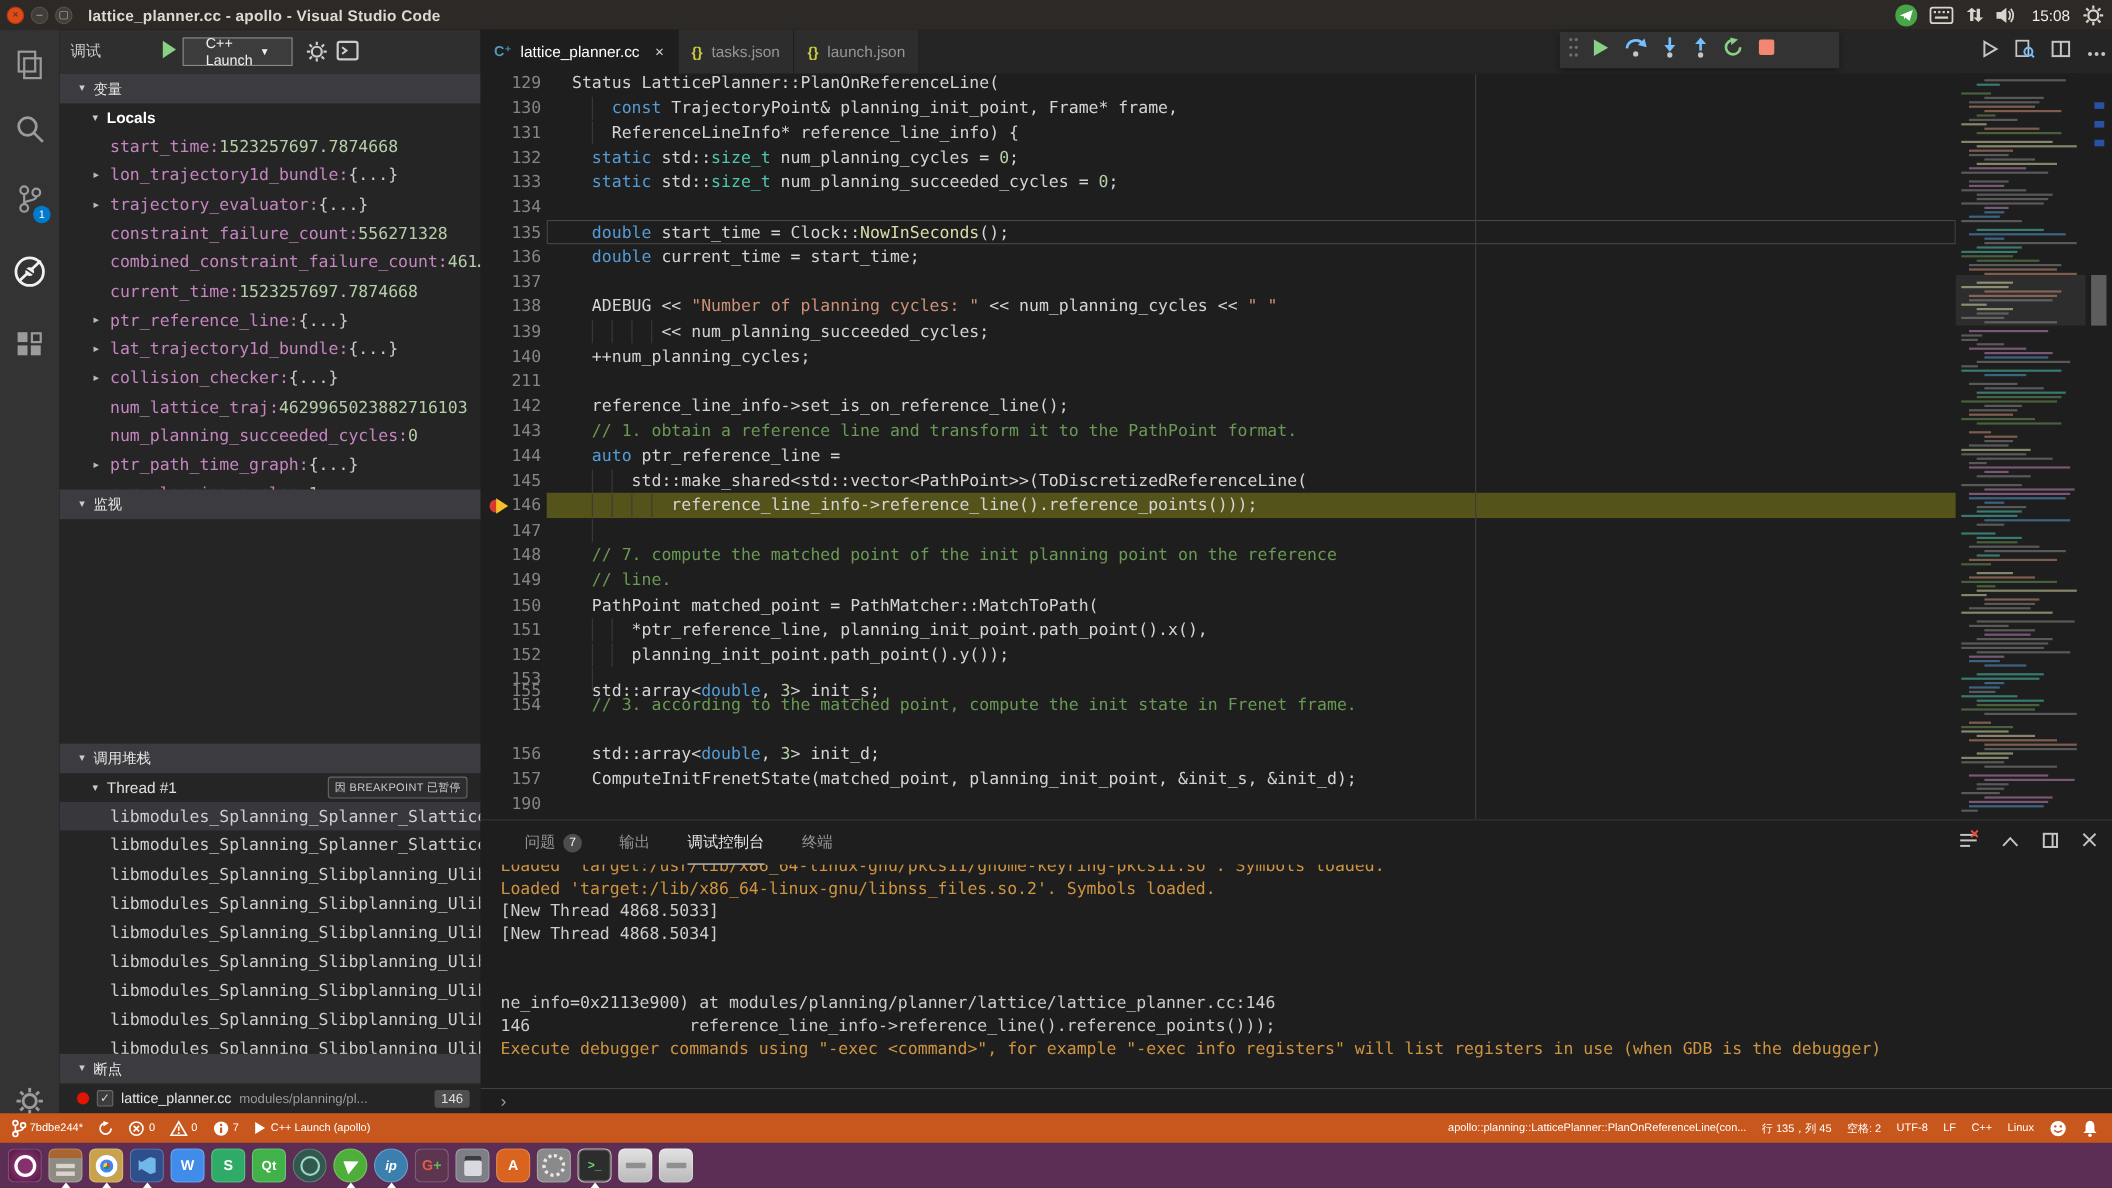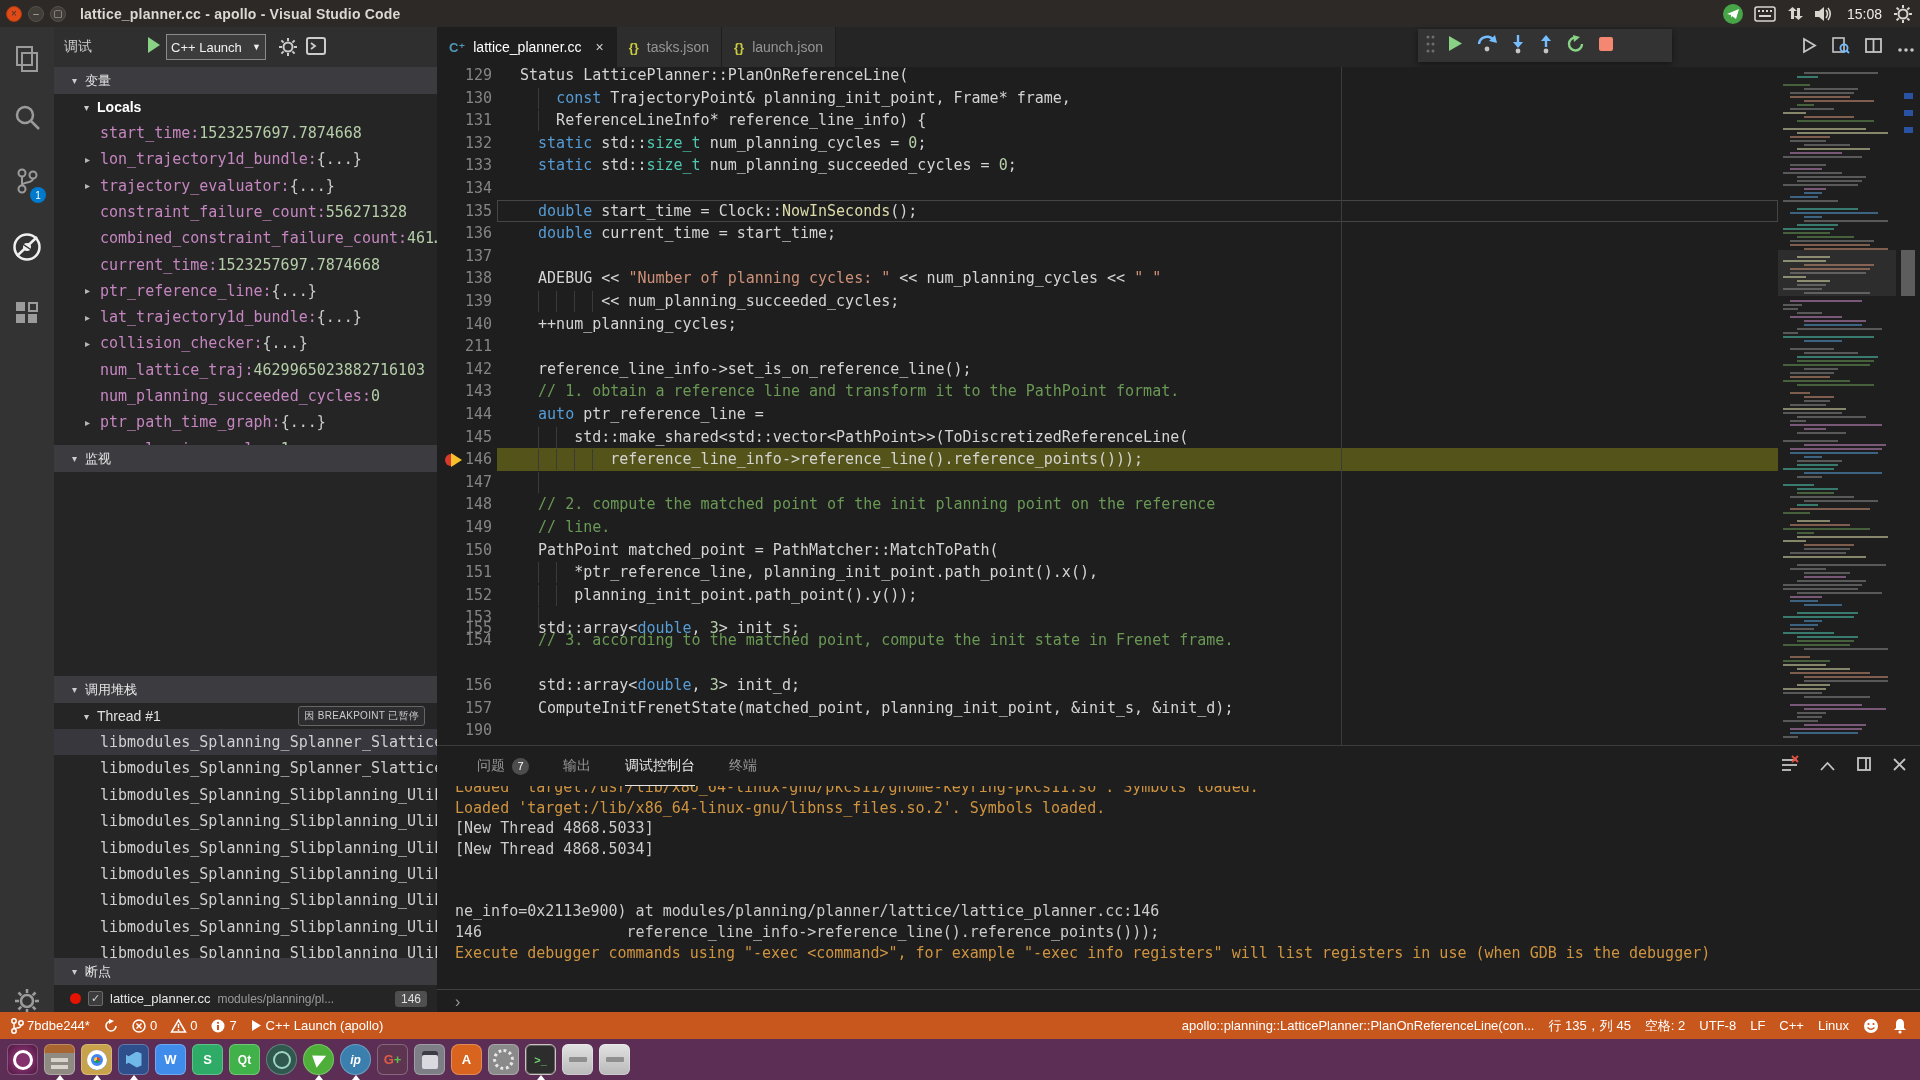--- a/index.html
+++ b/index.html
@@ -24,21 +24,21 @@
   .act-icon { position:absolute; left:0; width:54px; height:48px; display:flex; align-items:center; justify-content:center; }
   .act-badge { position:absolute; right:8px; bottom:2px; background:#007acc; color:#fff; font-size:10px;
     width:16px; height:16px; border-radius:50%; display:flex; align-items:center; justify-content:center; }
 
   
   #sidebar { position:absolute; left:54px; top:27px; width:383px; height:985px; background:#252526; overflow:hidden; }
   #sidebar-toolbar { position:absolute; left:0; top:0; width:383px; height:40px; background:#2f2f2f; }
   #debug-title { position:absolute; left:10px; top:11px; font-size:14px; color:#cccccc; }
   #start-debug { position:absolute; left:92px; top:9px; }
   #launch-select { position:absolute; left:112px; top:7px; width:100px; height:26px; background:#3c3c3c;
-    border:1px solid #8a8a8a; color:#f0f0f0; font-size:13px; display:flex; align-items:center; padding:0 4px; justify-content:space-between; }
+    border:1px solid #8a8a8a; color:#f0f0f0; font-size:13px; display:flex; align-items:center; padding:0 20px; justify-content:space-between; }
   #debug-gear { position:absolute; left:224px; top:10px; }
   #debug-console-btn { position:absolute; left:252px; top:10px; }
 
   .sec-header { position:absolute; left:0; width:383px; height:27px; background:#3b3b40; color:#e5e5e5;
     font-size:13px; display:flex; align-items:center; padding-left:18px; gap:8px; }
   .twistie { font-size:10px; color:#cccccc; }
   .scope-row { position:absolute; left:0; width:383px; height:26px; color:#ffffff; font-weight:bold;
     font-size:14px; display:flex; align-items:center; padding-left:30px; gap:8px; }
 
   .var-row { position:absolute; left:0; width:383px; height:26px; font-family:"DejaVu Sans Mono",monospace;
@@ -112,21 +112,21 @@
   #panel-actions { position:absolute; right:14px; top:0; height:40px; display:flex; align-items:center; gap:22px; z-index:4; }
   #console-wrap { position:absolute; left:0; top:38px; width:1483px; height:205px; overflow:hidden; }
   .console-line { position:absolute; left:18px; width:1460px; font-family:"DejaVu Sans Mono",monospace;
     font-size:15px; line-height:20px; white-space:pre; }
   .cl-fg { color:#cccccc; } .cl-warn { color:#cf9440; }
   #console-prompt { position:absolute; left:0; top:243px; width:1483px; height:24px; border-top:1px solid #404040;
     color:#9a9a9a; font-size:16px; padding-left:18px; display:flex; align-items:center; }
 
   
   #statusbar { position:absolute; left:0; top:1012px; width:1920px; height:27px; background:#C8571E;
-    color:#ffffff; font-size:13px; display:flex; align-items:flex-start; }
+    color:#ffffff; font-size:10px; display:flex; align-items:flex-start; }
   .sb-item { display:flex; align-items:center; gap:4px; padding:0 7px; height:27px; }
   #sb-left { display:flex; align-items:center; padding-left:4px; }
   #sb-right { position:absolute; right:6px; display:flex; align-items:center; }
 
   
   #taskbar { position:absolute; left:0; top:1039px; width:1920px; height:41px; background:#5c2d55;
     display:flex; align-items:center; padding-left:7px; gap:6px; }
   .dock-item { position:relative; width:31px; height:38px; display:flex; align-items:center; justify-content:center; }
   .dock-tile { width:31px; height:31px; border-radius:6px; display:flex; align-items:center; justify-content:center;
     font-size:13px; font-weight:bold; color:#ffffff; box-shadow:inset 0 0 0 1px rgba(255,255,255,.25); }
@@ -535,21 +535,21 @@
         <div class="code-row" style="top: 200.4px;"><span class="gutter-num">138</span><span class="code-text"><span class="tk-d">  ADEBUG &lt;&lt; </span><span class="tk-s">"Number of planning cycles: "</span><span class="tk-d"> &lt;&lt; num_planning_cycles &lt;&lt; </span><span class="tk-s">" "</span></span></div>
         <div class="code-row" style="top: 223px;"><div class="indent-guide" style="left: 101.07px;"></div><div class="indent-guide" style="left: 119.14px;"></div><div class="indent-guide" style="left: 137.21px;"></div><div class="indent-guide" style="left: 155.28px;"></div><span class="gutter-num">139</span><span class="code-text"><span class="tk-d">         &lt;&lt; num_planning_succeeded_cycles;</span></span></div>
         <div class="code-row" style="top: 245.6px;"><span class="gutter-num">140</span><span class="code-text"><span class="tk-d">  ++num_planning_cycles;</span></span></div>
         <div class="code-row" style="top: 268.2px;"><span class="gutter-num">211</span><span class="code-text"></span></div>
         <div class="code-row" style="top: 290.8px;"><span class="gutter-num">142</span><span class="code-text"><span class="tk-d">  reference_line_info-&gt;set_is_on_reference_line();</span></span></div>
         <div class="code-row" style="top: 313.4px;"><span class="gutter-num">143</span><span class="code-text"><span class="tk-d">  </span><span class="tk-c">// 1. obtain a reference line and transform it to the PathPoint format.</span></span></div>
         <div class="code-row" style="top: 336px;"><span class="gutter-num">144</span><span class="code-text"><span class="tk-d">  </span><span class="tk-k">auto</span><span class="tk-d"> ptr_reference_line =</span></span></div>
         <div class="code-row" style="top: 358.6px;"><div class="indent-guide" style="left: 101.07px;"></div><div class="indent-guide" style="left: 119.14px;"></div><span class="gutter-num">145</span><span class="code-text"><span class="tk-d">      std::make_shared&lt;std::vector&lt;PathPoint&gt;&gt;(ToDiscretizedReferenceLine(</span></span></div>
         <div class="code-row" style="top: 381.2px;"><div class="row-hl"></div><div class="indent-guide" style="left: 101.07px;"></div><div class="indent-guide" style="left: 119.14px;"></div><div class="indent-guide" style="left: 137.21px;"></div><div class="indent-guide" style="left: 155.28px;"></div><span class="gutter-num">146</span><span class="code-text"><span class="tk-d">          reference_line_info-&gt;reference_line().reference_points()));</span></span><div class="bp-marker-dot"></div><div class="bp-marker-arrow"></div></div>
         <div class="code-row" style="top: 403.8px;"><div class="indent-guide" style="left: 101.07px;"></div><span class="gutter-num">147</span><span class="code-text"></span></div>
-        <div class="code-row" style="top: 426.4px;"><span class="gutter-num">148</span><span class="code-text"><span class="tk-d">  </span><span class="tk-c">// 2. compute the matched point of the init planning point on the reference</span></span></div>
+        <div class="code-row" style="top: 426.4px;"><span class="gutter-num">148</span><span class="code-text"><span class="tk-d">  </span><span class="tk-c">// 7. compute the matched point of the init planning point on the reference</span></span></div>
         <div class="code-row" style="top: 449px;"><span class="gutter-num">149</span><span class="code-text"><span class="tk-d">  </span><span class="tk-c">// line.</span></span></div>
         <div class="code-row" style="top: 471.6px;"><span class="gutter-num">150</span><span class="code-text"><span class="tk-d">  PathPoint matched_point = PathMatcher::MatchToPath(</span></span></div>
         <div class="code-row" style="top: 494.2px;"><div class="indent-guide" style="left: 101.07px;"></div><div class="indent-guide" style="left: 119.14px;"></div><span class="gutter-num">151</span><span class="code-text"><span class="tk-d">      *ptr_reference_line, planning_init_point.path_point().x(),</span></span></div>
         <div class="code-row" style="top: 516.8px;"><div class="indent-guide" style="left: 101.07px;"></div><div class="indent-guide" style="left: 119.14px;"></div><span class="gutter-num">152</span><span class="code-text"><span class="tk-d">      planning_init_point.path_point().y());</span></span></div>
         <div class="code-row" style="top: 539.4px;"><div class="indent-guide" style="left: 101.07px;"></div><span class="gutter-num">153</span><span class="code-text"></span></div>
         <div class="code-row" style="top: 562px;"><span class="gutter-num">154</span><span class="code-text"><span class="tk-d">  </span><span class="tk-c">// 3. according to the matched point, compute the init state in Frenet frame.</span></span></div>
         <div class="code-row" style="top: 550px;"><span class="gutter-num">155</span><span class="code-text"><span class="tk-d">  std::array&lt;</span><span class="tk-k">double</span><span class="tk-d">, </span><span class="tk-n">3</span><span class="tk-d">&gt; init_s;</span></span></div>
         <div class="code-row" style="top: 607.2px;"><span class="gutter-num">156</span><span class="code-text"><span class="tk-d">  std::array&lt;</span><span class="tk-k">double</span><span class="tk-d">, </span><span class="tk-n">3</span><span class="tk-d">&gt; init_d;</span></span></div>
         <div class="code-row" style="top: 629.8px;"><span class="gutter-num">157</span><span class="code-text"><span class="tk-d">  ComputeInitFrenetState(matched_point, planning_init_point, &amp;init_s, &amp;init_d);</span></span></div>
         <div class="code-row" style="top: 652.4px;"><span class="gutter-num">190</span><span class="code-text"></span></div>

